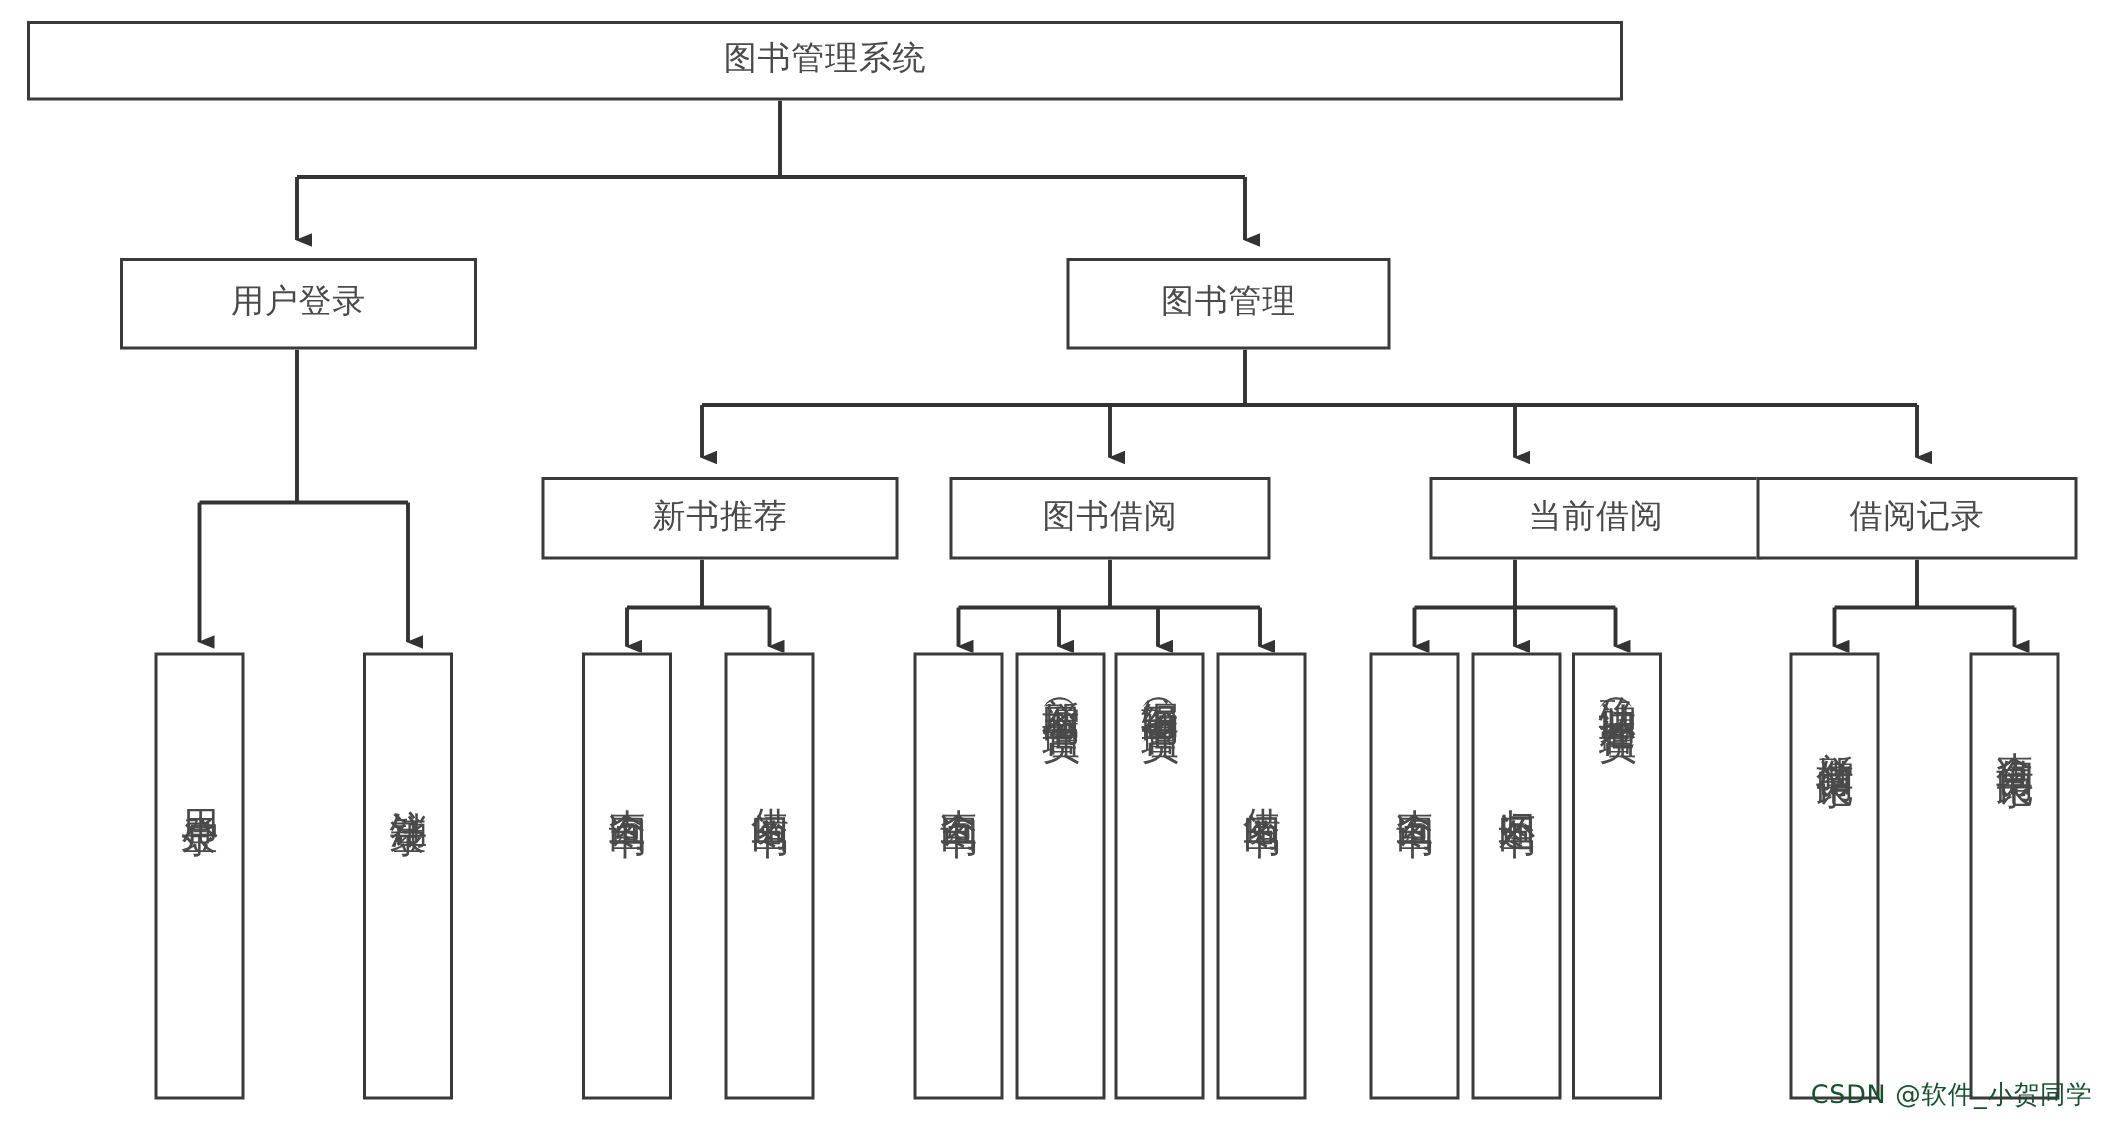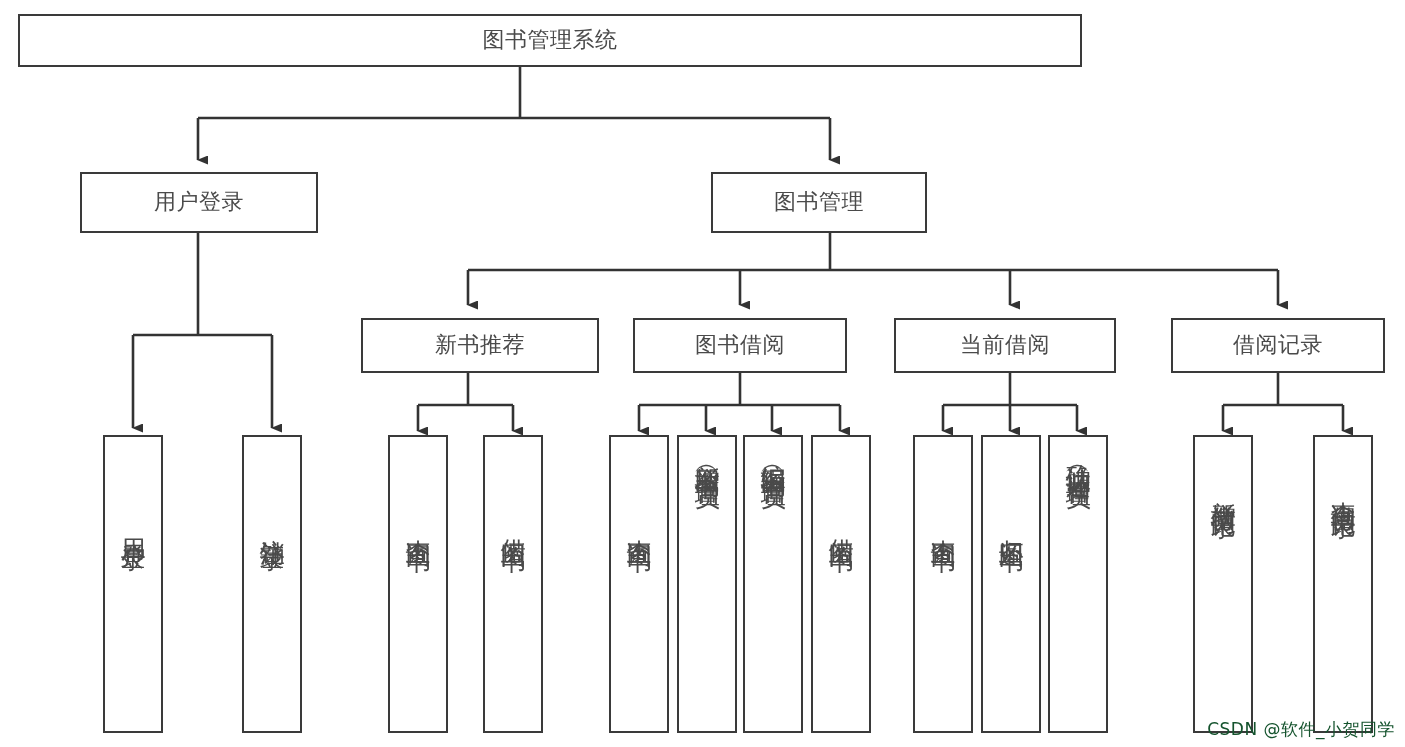--- a/index.html
+++ b/index.html
@@ -151,21 +151,21 @@
   </div>
 
   <div class="node horiz" style="left:361px; top:318px; width:238px; height:55px;">
     <span class="node-label">新书推荐</span>
   </div>
 
   <div class="node horiz" style="left:633px; top:318px; width:214px; height:55px;">
     <span class="node-label">图书借阅</span>
   </div>
 
-  <div class="node horiz" style="left:894px; top:318px; width:222px; height:55px;">
+  <div class="node horiz" style="left:953px; top:318px; width:222px; height:55px;">
     <span class="node-label">当前借阅</span>
   </div>
 
   <div class="node horiz" style="left:1171px; top:318px; width:214px; height:55px;">
     <span class="node-label">借阅记录</span>
   </div>
 
   <div class="node vert short" style="left:103px; top:435px; width:60px; height:298px;">
     <span class="node-label">用户登录</span>
   </div>

